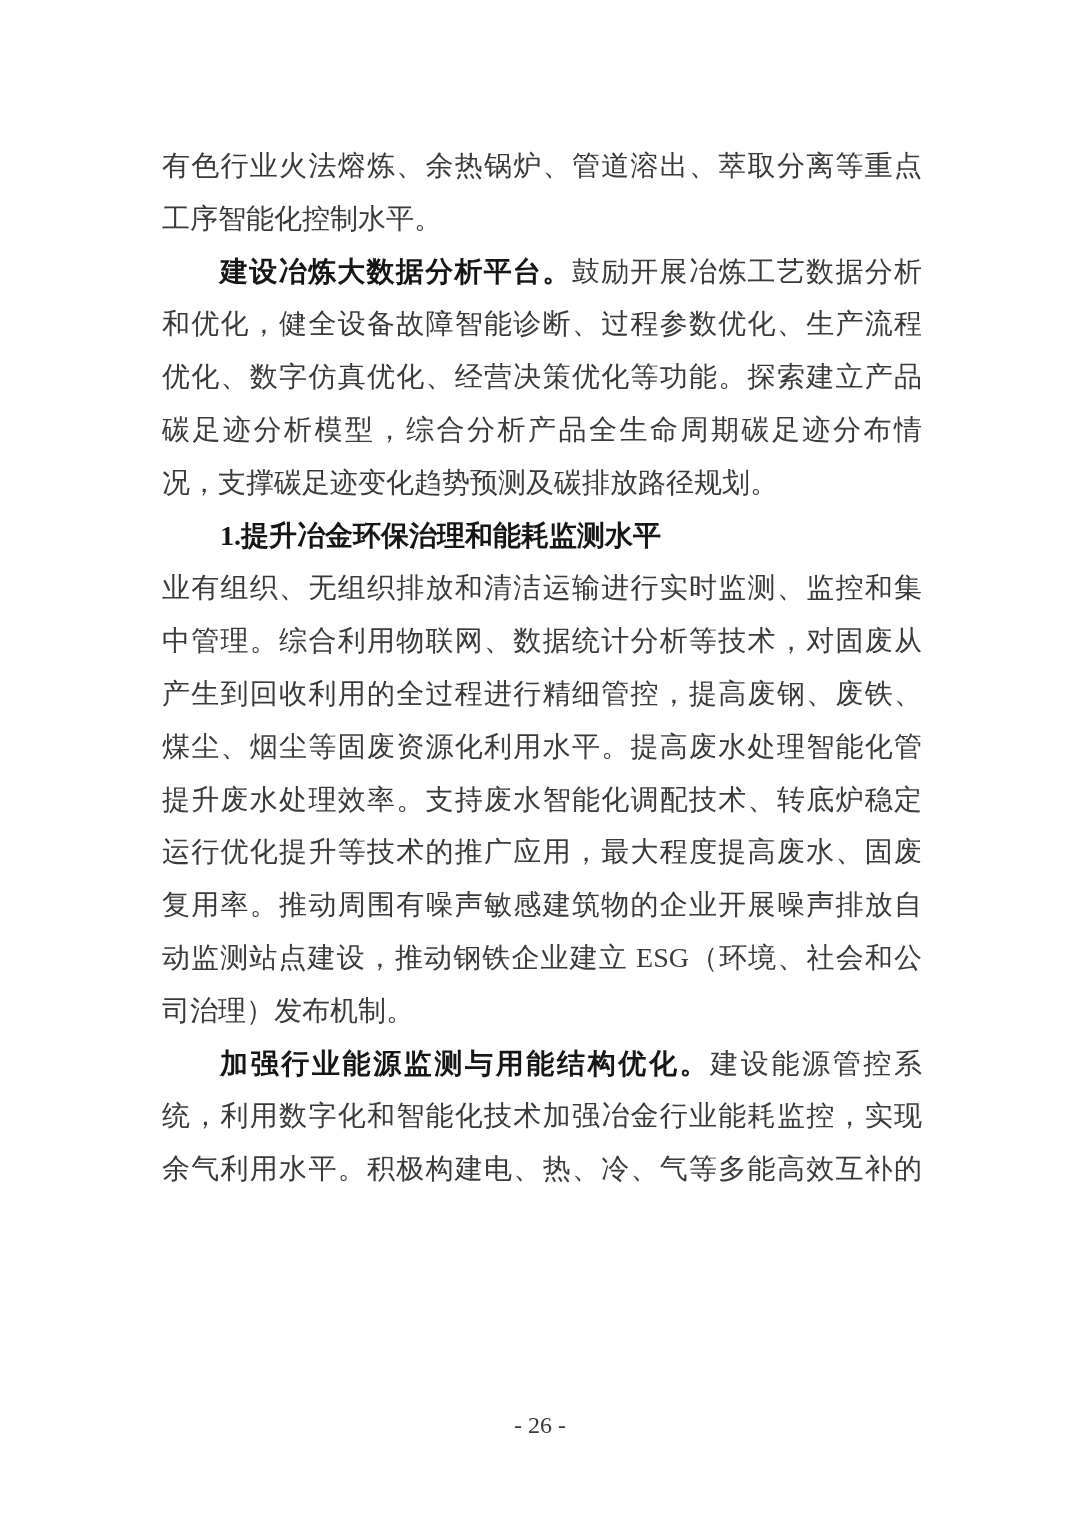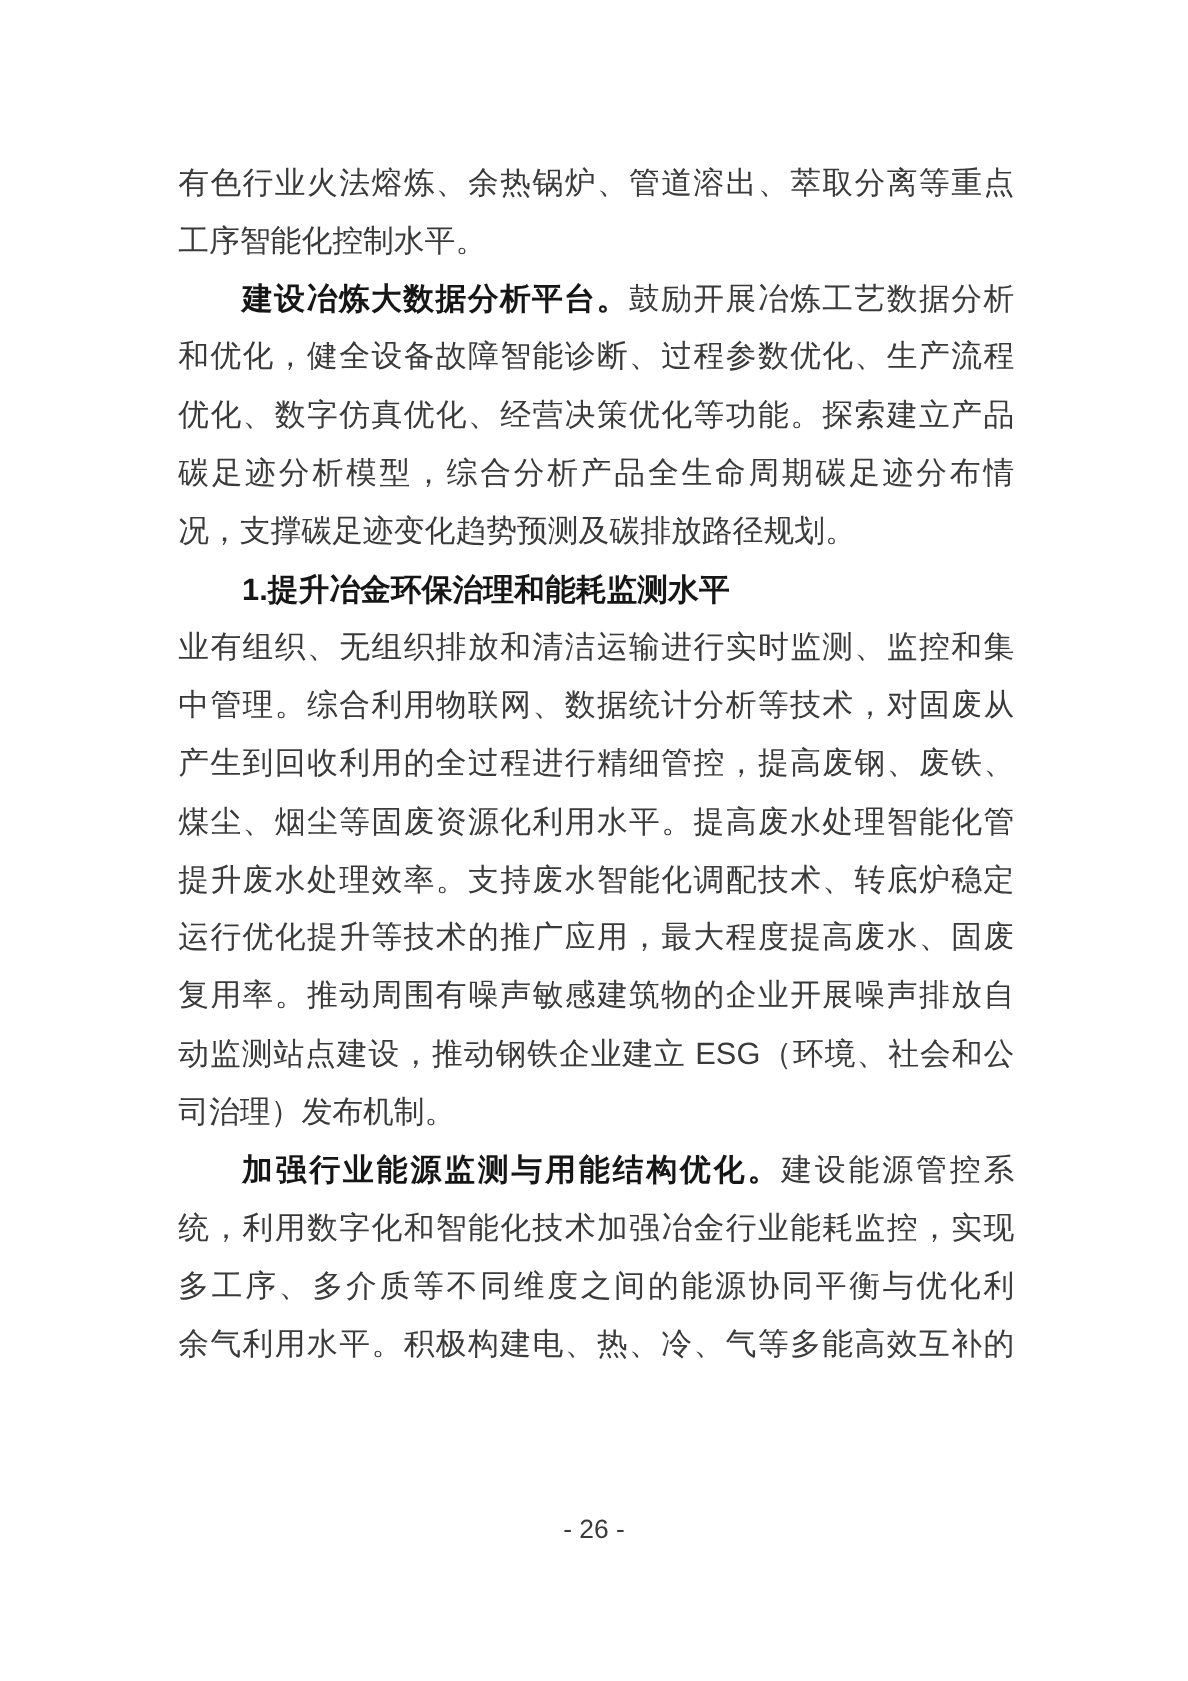--- a/index.html
+++ b/index.html
@@ -6,21 +6,21 @@
     margin: 0;
     padding: 0;
     background: #ffffff;
   }
   .page {
     position: relative;
     width: 1080px;
     height: 1528px;
     background: var(--bg, #ffffff);
     overflow: hidden;
-    font-family: Liberation Sans, sans-serif;
+    font-family: Liberation Serif, serif;
   }
   .content {
     position: absolute;
     left: 162px;
     top: 140px;
     width: 760px;
   }
   .line {
     height: 52.8px;
     line-height: 52.8px;
@@ -38,21 +38,21 @@
     text-indent: 58px;
   }
   .line .bold,
   .line.heading {
     font-weight: bold;
     color: var(--boldtext, #161616);
   }
   .footer {
     position: absolute;
     left: 0;
-    top: 1368px;
+    top: 1402px;
     width: 100%;
     height: 46px;
     line-height: 46px;
     text-align: center;
     font-size: 24px;
     color: var(--text, #3a3a3a);
   }
 </style>
 </head>
 <body>
@@ -71,19 +71,18 @@
       <div class="line j"><span>中管理。综合利用物联网、数据统计分析等技术，对固废从</span></div>
       <div class="line j"><span>产生到回收利用的全过程进行精细管控，提高废钢、废铁、</span></div>
       <div class="line j"><span>煤尘、烟尘等固废资源化利用水平。提高废水处理智能化管</span></div>
       <div class="line j"><span>提升废水处理效率。支持废水智能化调配技术、转底炉稳定</span></div>
       <div class="line j"><span>运行优化提升等技术的推广应用，最大程度提高废水、固废</span></div>
       <div class="line j"><span>复用率。推动周围有噪声敏感建筑物的企业开展噪声排放自</span></div>
       <div class="line j"><span>动监测站点建设，推动钢铁企业建立 ESG（环境、社会和公</span></div>
       <div class="line"><span>司治理）发布机制。</span></div>
       <div class="line j ind"><span class="bold">加强行业能源监测与用能结构优化。</span><span>建设能源管控系</span></div>
       <div class="line j"><span>统，利用数字化和智能化技术加强冶金行业能耗监控，实现</span></div>
-      <div class="line j"><span>多工序、多介质等不同维度之间的能源协同平衡与优化利</span></div>
       <div class="line j"><span>余气利用水平。积极构建电、热、冷、气等多能高效互补的</span></div>
     </div>
   <div class="footer">
     <span>- 26 -</span>
   </div>
 </div>
 
 </body></html>

